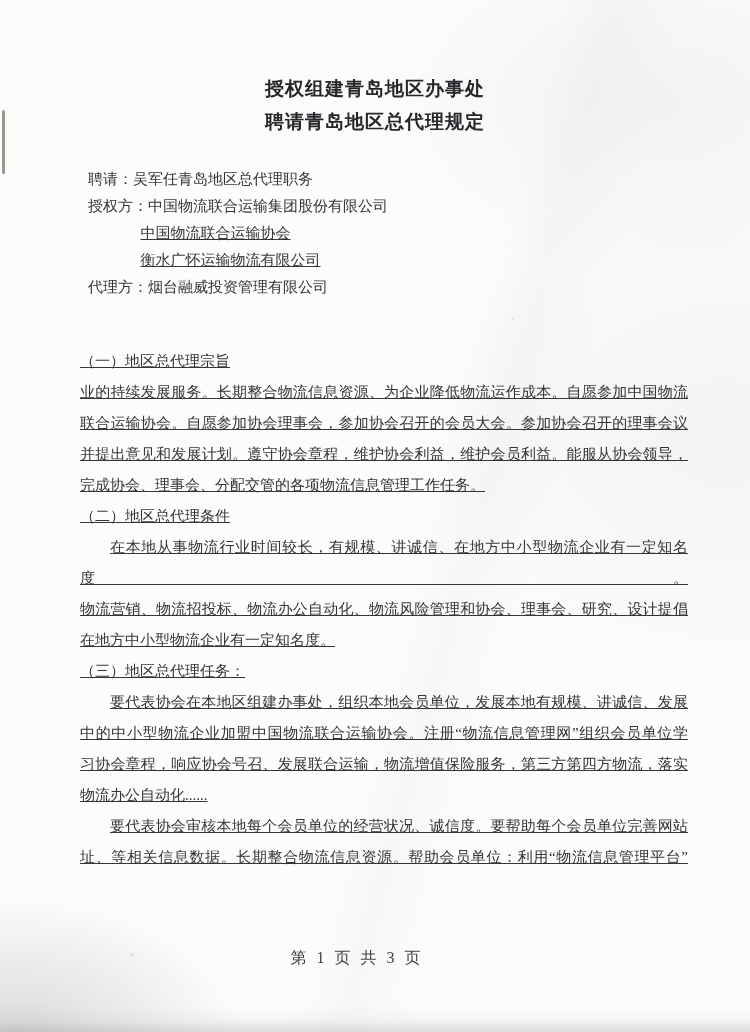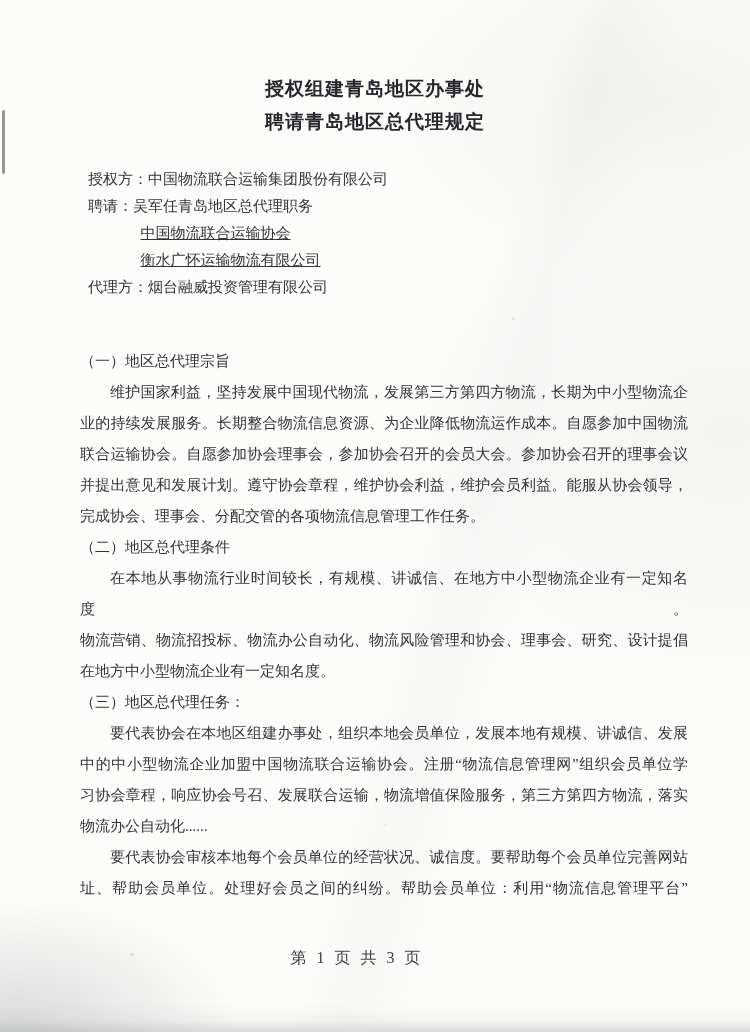--- a/index.html
+++ b/index.html
@@ -40,21 +40,21 @@
 
   .meta-block {
     position: absolute; top: 166px; left: 88px; right: 60px;
     font-size: 15px; line-height: 27px;
   }
   .meta-line { white-space: nowrap; }
   .meta-line.indent { padding-left: 3.5em; text-decoration: underline; }
 
   .body-block {
     position: absolute; top: 346px; left: 80px; width: 608px;
-    font-size: 15px; line-height: 31px;
+    font-size: 15px; line-height: 31px; text-decoration: underline;
   }
   .body-line { min-height: 31px; }
   .body-line.j    { text-align: justify; text-align-last: justify; }
   .body-line.first{ text-indent: 2em; }
   .body-line.end  { text-align: right; text-align-last: left; }
 
   .footer {
     position: absolute; top: 948px; left: 0; right: 0;
     text-align: center;
   }
@@ -72,44 +72,43 @@
   <div class="speck s1"></div>
   <div class="speck s2"></div>
   <div class="speck s3"></div>
 
   <div class="title-block">
     <div class="title-line">授权组建青岛地区办事处</div>
     <div class="title-line">聘请青岛地区总代理规定</div>
   </div>
 
   <div class="meta-block">
+    <div class="meta-line">聘请：吴军任青岛地区总代理职务</div>
     <div class="meta-line">授权方：中国物流联合运输集团股份有限公司</div>
-    <div class="meta-line">聘请：吴军任青岛地区总代理职务</div>
     <div class="meta-line indent">中国物流联合运输协会</div>
     <div class="meta-line indent">衡水广怀运输物流有限公司</div>
     <div class="meta-line">代理方：烟台融威投资管理有限公司</div>
   </div>
 
   <div class="body-block">
     <div class="body-line">（一）地区总代理宗旨</div>
-    <div class="body-line j first">维护国家利益，坚持发展中国现代物流，发展第三方第四方物流，长期为中小型物流企</div>
     <div class="body-line j">业的持续发展服务。长期整合物流信息资源、为企业降低物流运作成本。自愿参加中国物流</div>
     <div class="body-line j">联合运输协会。自愿参加协会理事会，参加协会召开的会员大会。参加协会召开的理事会议</div>
     <div class="body-line j">并提出意见和发展计划。遵守协会章程，维护协会利益，维护会员利益。能服从协会领导，</div>
     <div class="body-line end">完成协会、理事会、分配交管的各项物流信息管理工作任务。</div>
     <div class="body-line">（二）地区总代理条件</div>
     <div class="body-line j first">在本地从事物流行业时间较长，有规模、讲诚信、在地方中小型物流企业有一定知名度。</div>
     <div class="body-line j">物流营销、物流招投标、物流办公自动化、物流风险管理和协会、理事会、研究、设计提倡</div>
     <div class="body-line end">在地方中小型物流企业有一定知名度。</div>
     <div class="body-line">（三）地区总代理任务：</div>
     <div class="body-line j first">要代表协会在本地区组建办事处，组织本地会员单位，发展本地有规模、讲诚信、发展</div>
     <div class="body-line j">中的中小型物流企业加盟中国物流联合运输协会。注册“物流信息管理网”组织会员单位学</div>
     <div class="body-line j">习协会章程，响应协会号召、发展联合运输，物流增值保险服务，第三方第四方物流，落实</div>
     <div class="body-line end">物流办公自动化......</div>
     <div class="body-line j first">要代表协会审核本地每个会员单位的经营状况、诚信度。要帮助每个会员单位完善网站</div>
-    <div class="body-line j">址、帮助会员单位。处理好会员之间的纠纷。帮助会员单位：利用“物流信息管理平台”</div>
+    <div class="body-line j">址、等相关信息数据。长期整合物流信息资源。帮助会员单位：利用“物流信息管理平台”</div>
   </div>
 
   <div class="footer">
     <span class="footer-text">第 1 页 共 3 页</span>
   </div>
 
 </div>
 
 </body></html>

